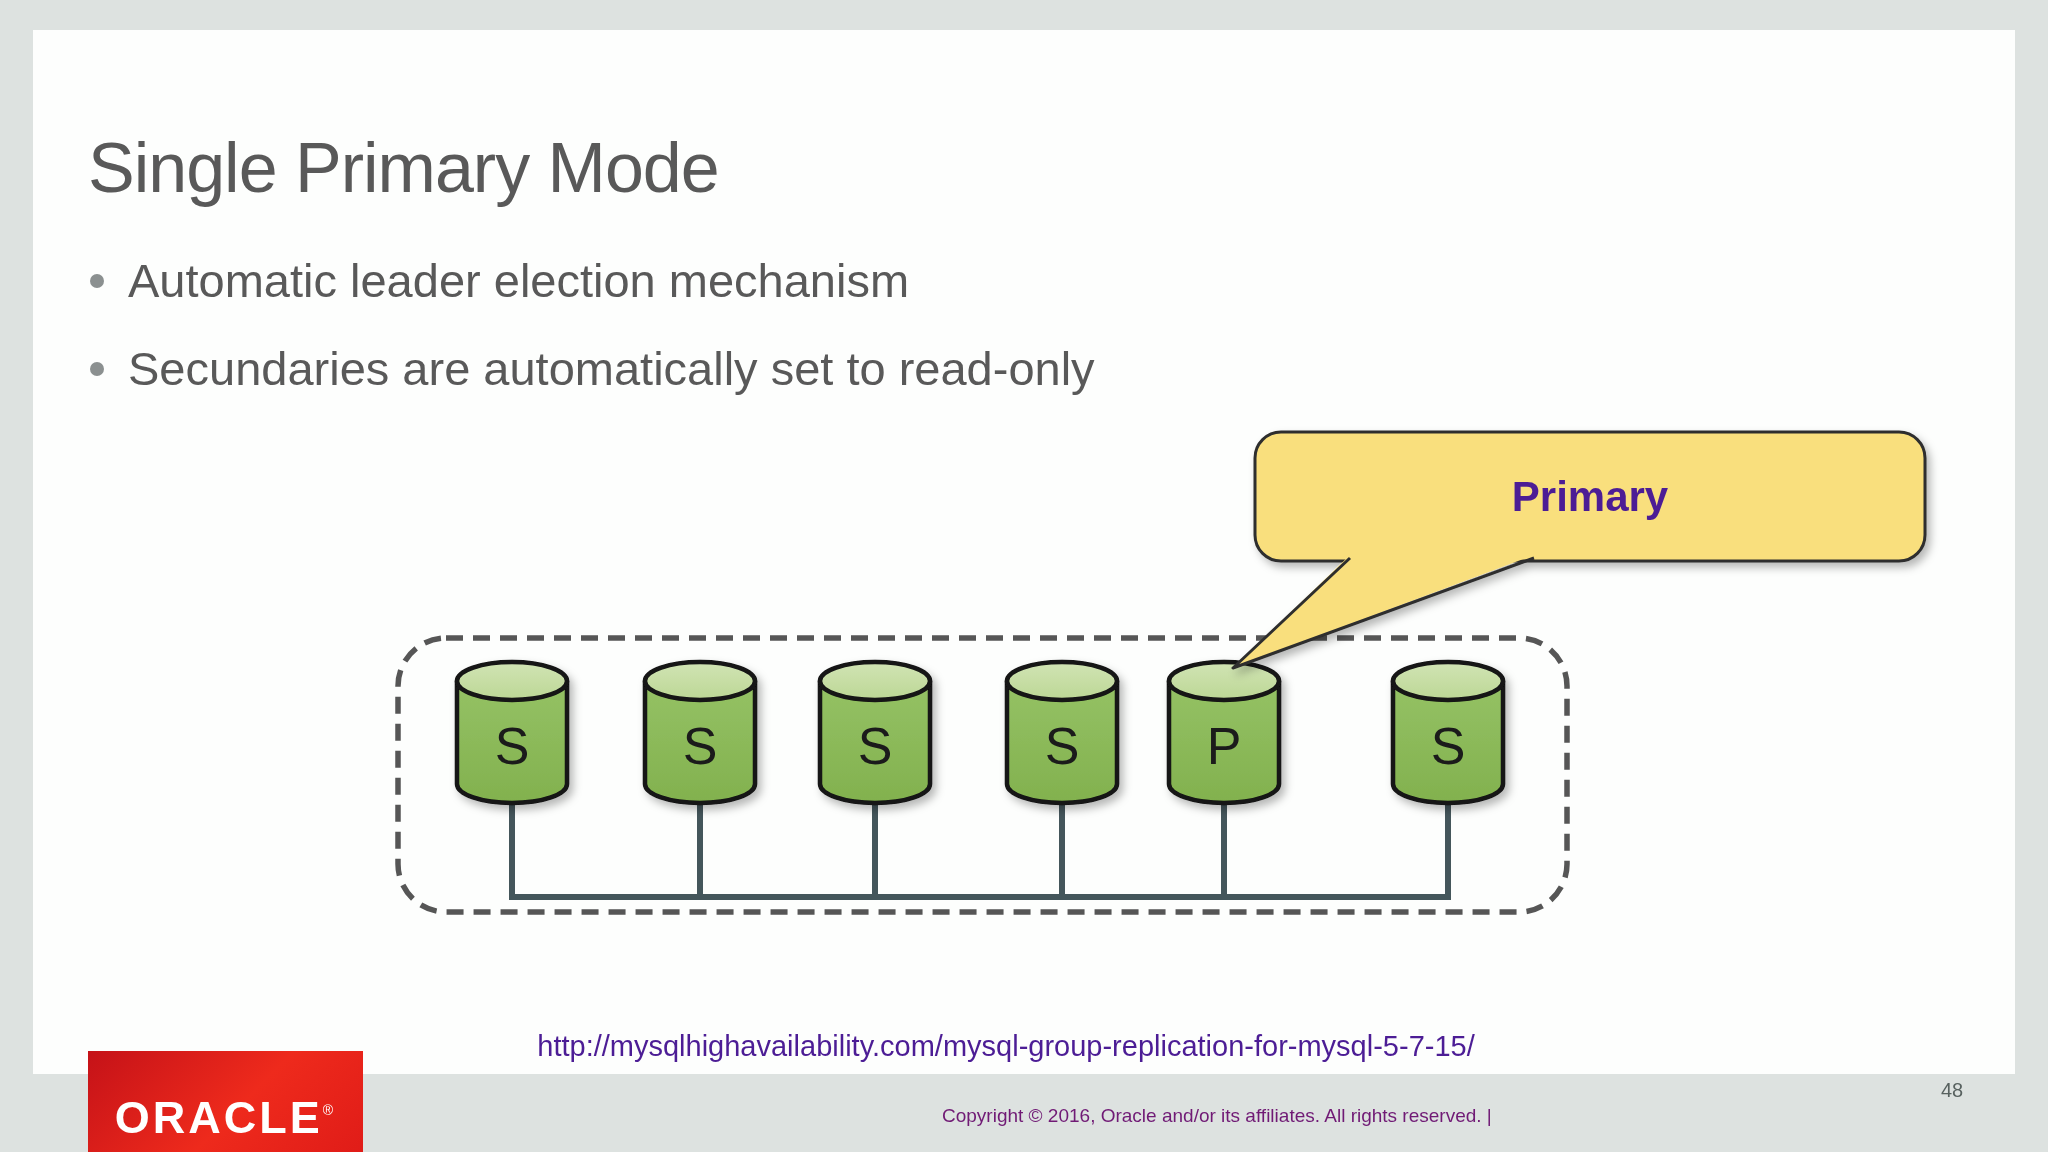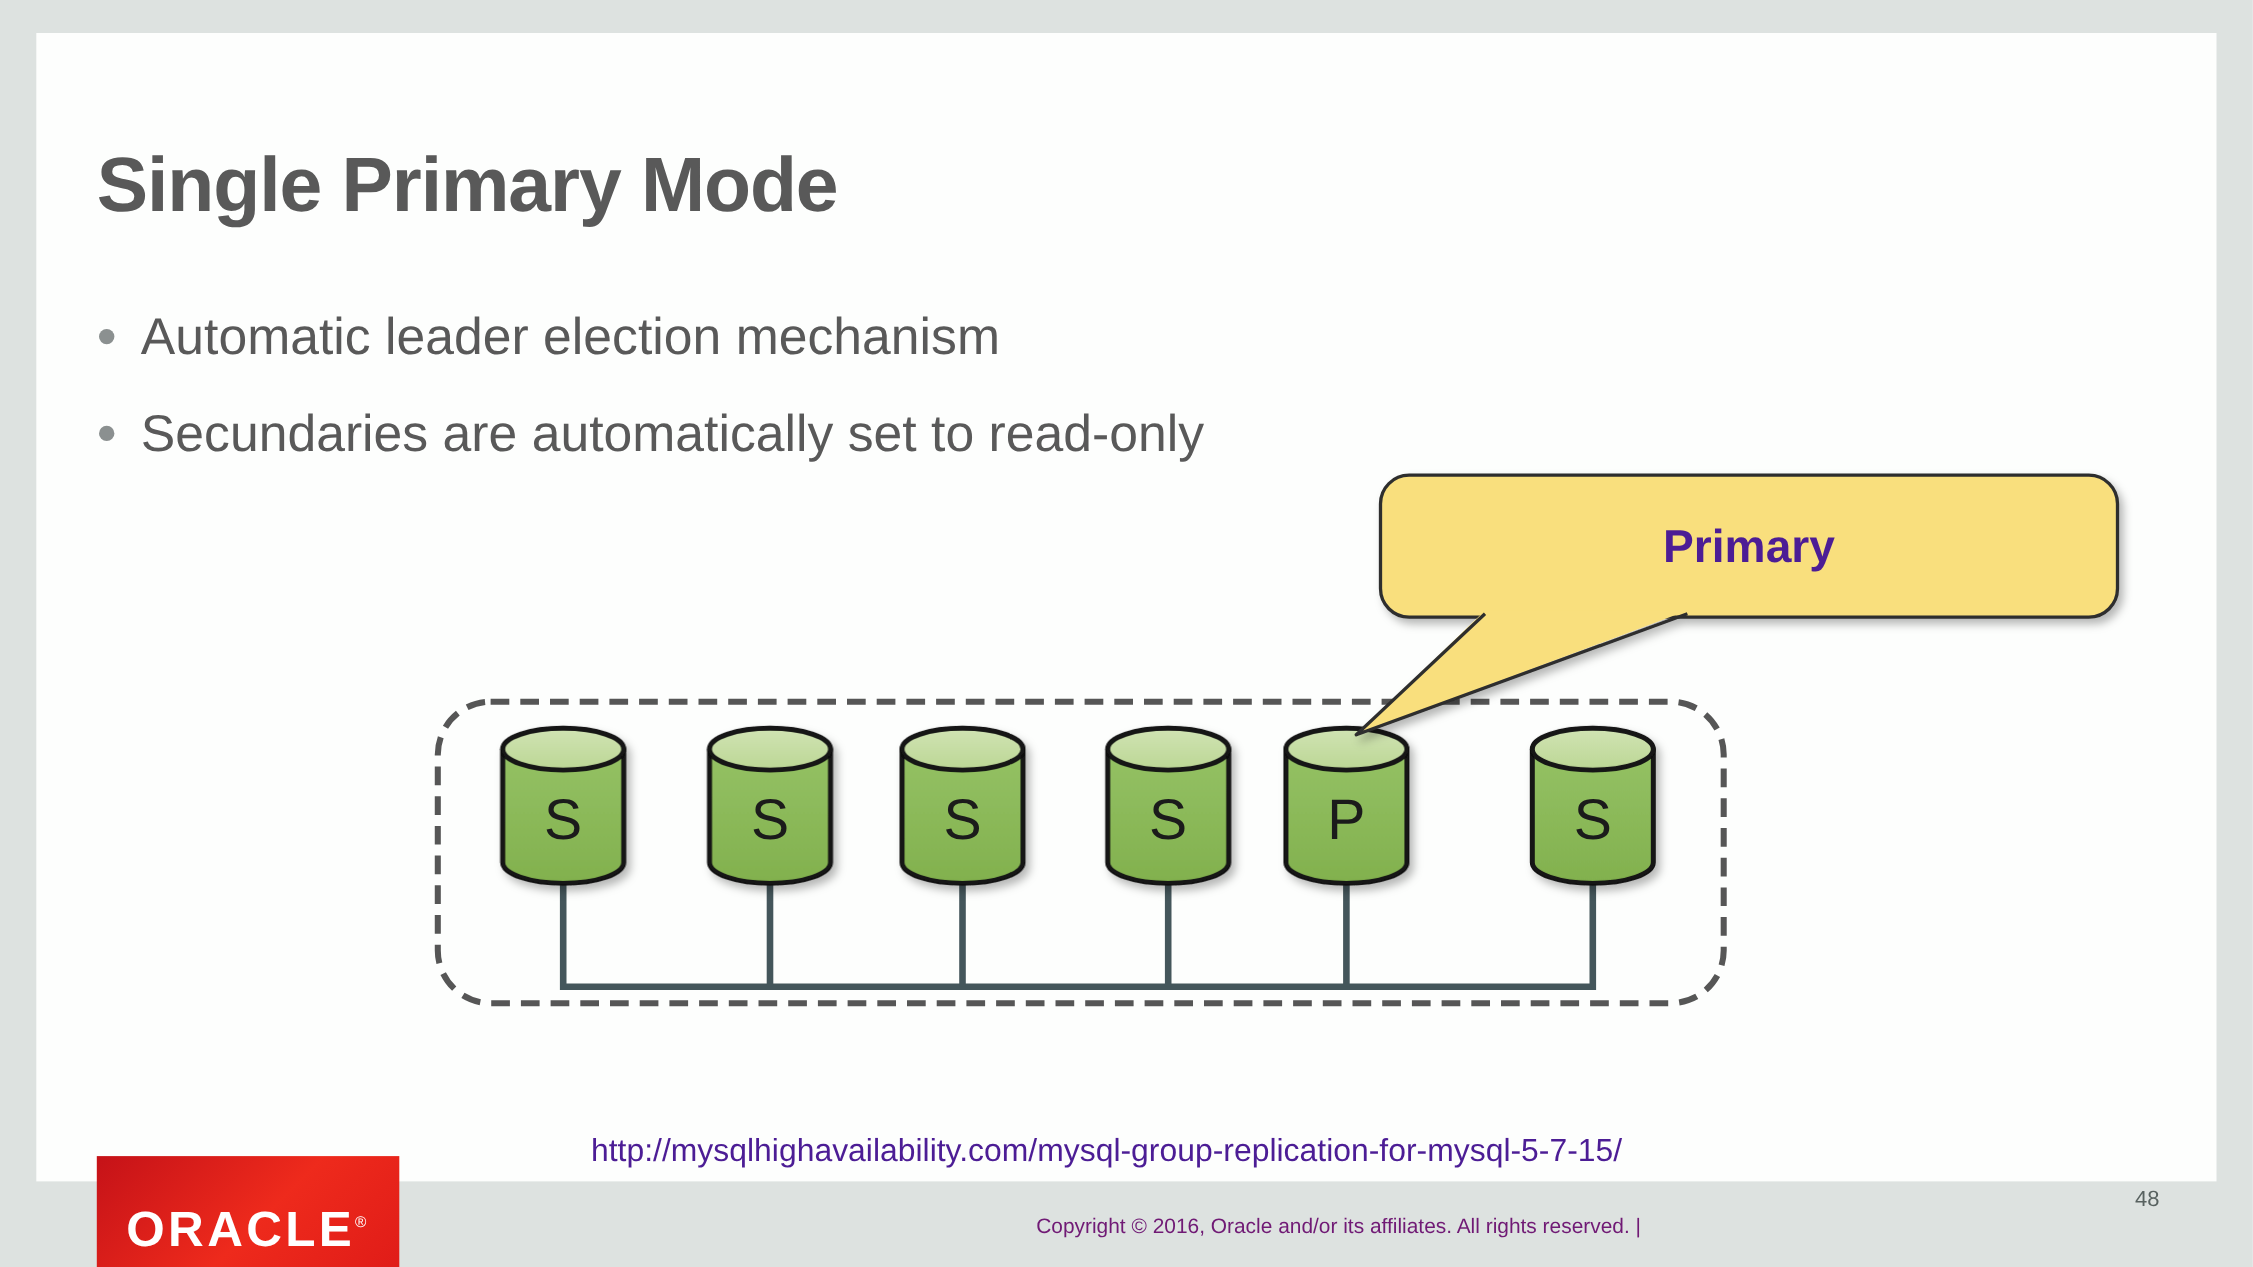--- a/index.html
+++ b/index.html
@@ -7,25 +7,25 @@
   .canvas{
     position:relative;width:2048px;height:1152px;
     background:#dde2e0;overflow:hidden;
   }
   .slide{
     position:absolute;left:33px;top:30px;width:1982px;height:1044px;
     background:#fdfefd;
   }
   .title{
     position:absolute;left:88px;top:122px;
-    font-size:70px;line-height:92px;font-weight:700;color:#595959;
+    font-size:70px;line-height:92px;font-weight:400;color:#595959;
     letter-spacing:-1px;
   }
   .bullets{position:absolute;left:90px;top:252px;}
-  .bullet-item{display:flex;align-items:flex-start;margin-bottom:30px;margin-top:25px;}
+  .bullet-item{display:flex;align-items:flex-start;margin-bottom:30px;}
   .bullet-dot{
     width:14px;height:14px;border-radius:50%;background:#8b9090;
     margin:22px 24px 0 0;flex:0 0 auto;
   }
   .bullet-text{font-size:47px;line-height:58px;color:#595959;}
   .diagram-svg{position:absolute;left:0;top:0;}
   .node-label{
     position:absolute;width:110px;top:716px;text-align:center;
     font-size:52px;font-weight:400;color:#1b1b1b;
   }

